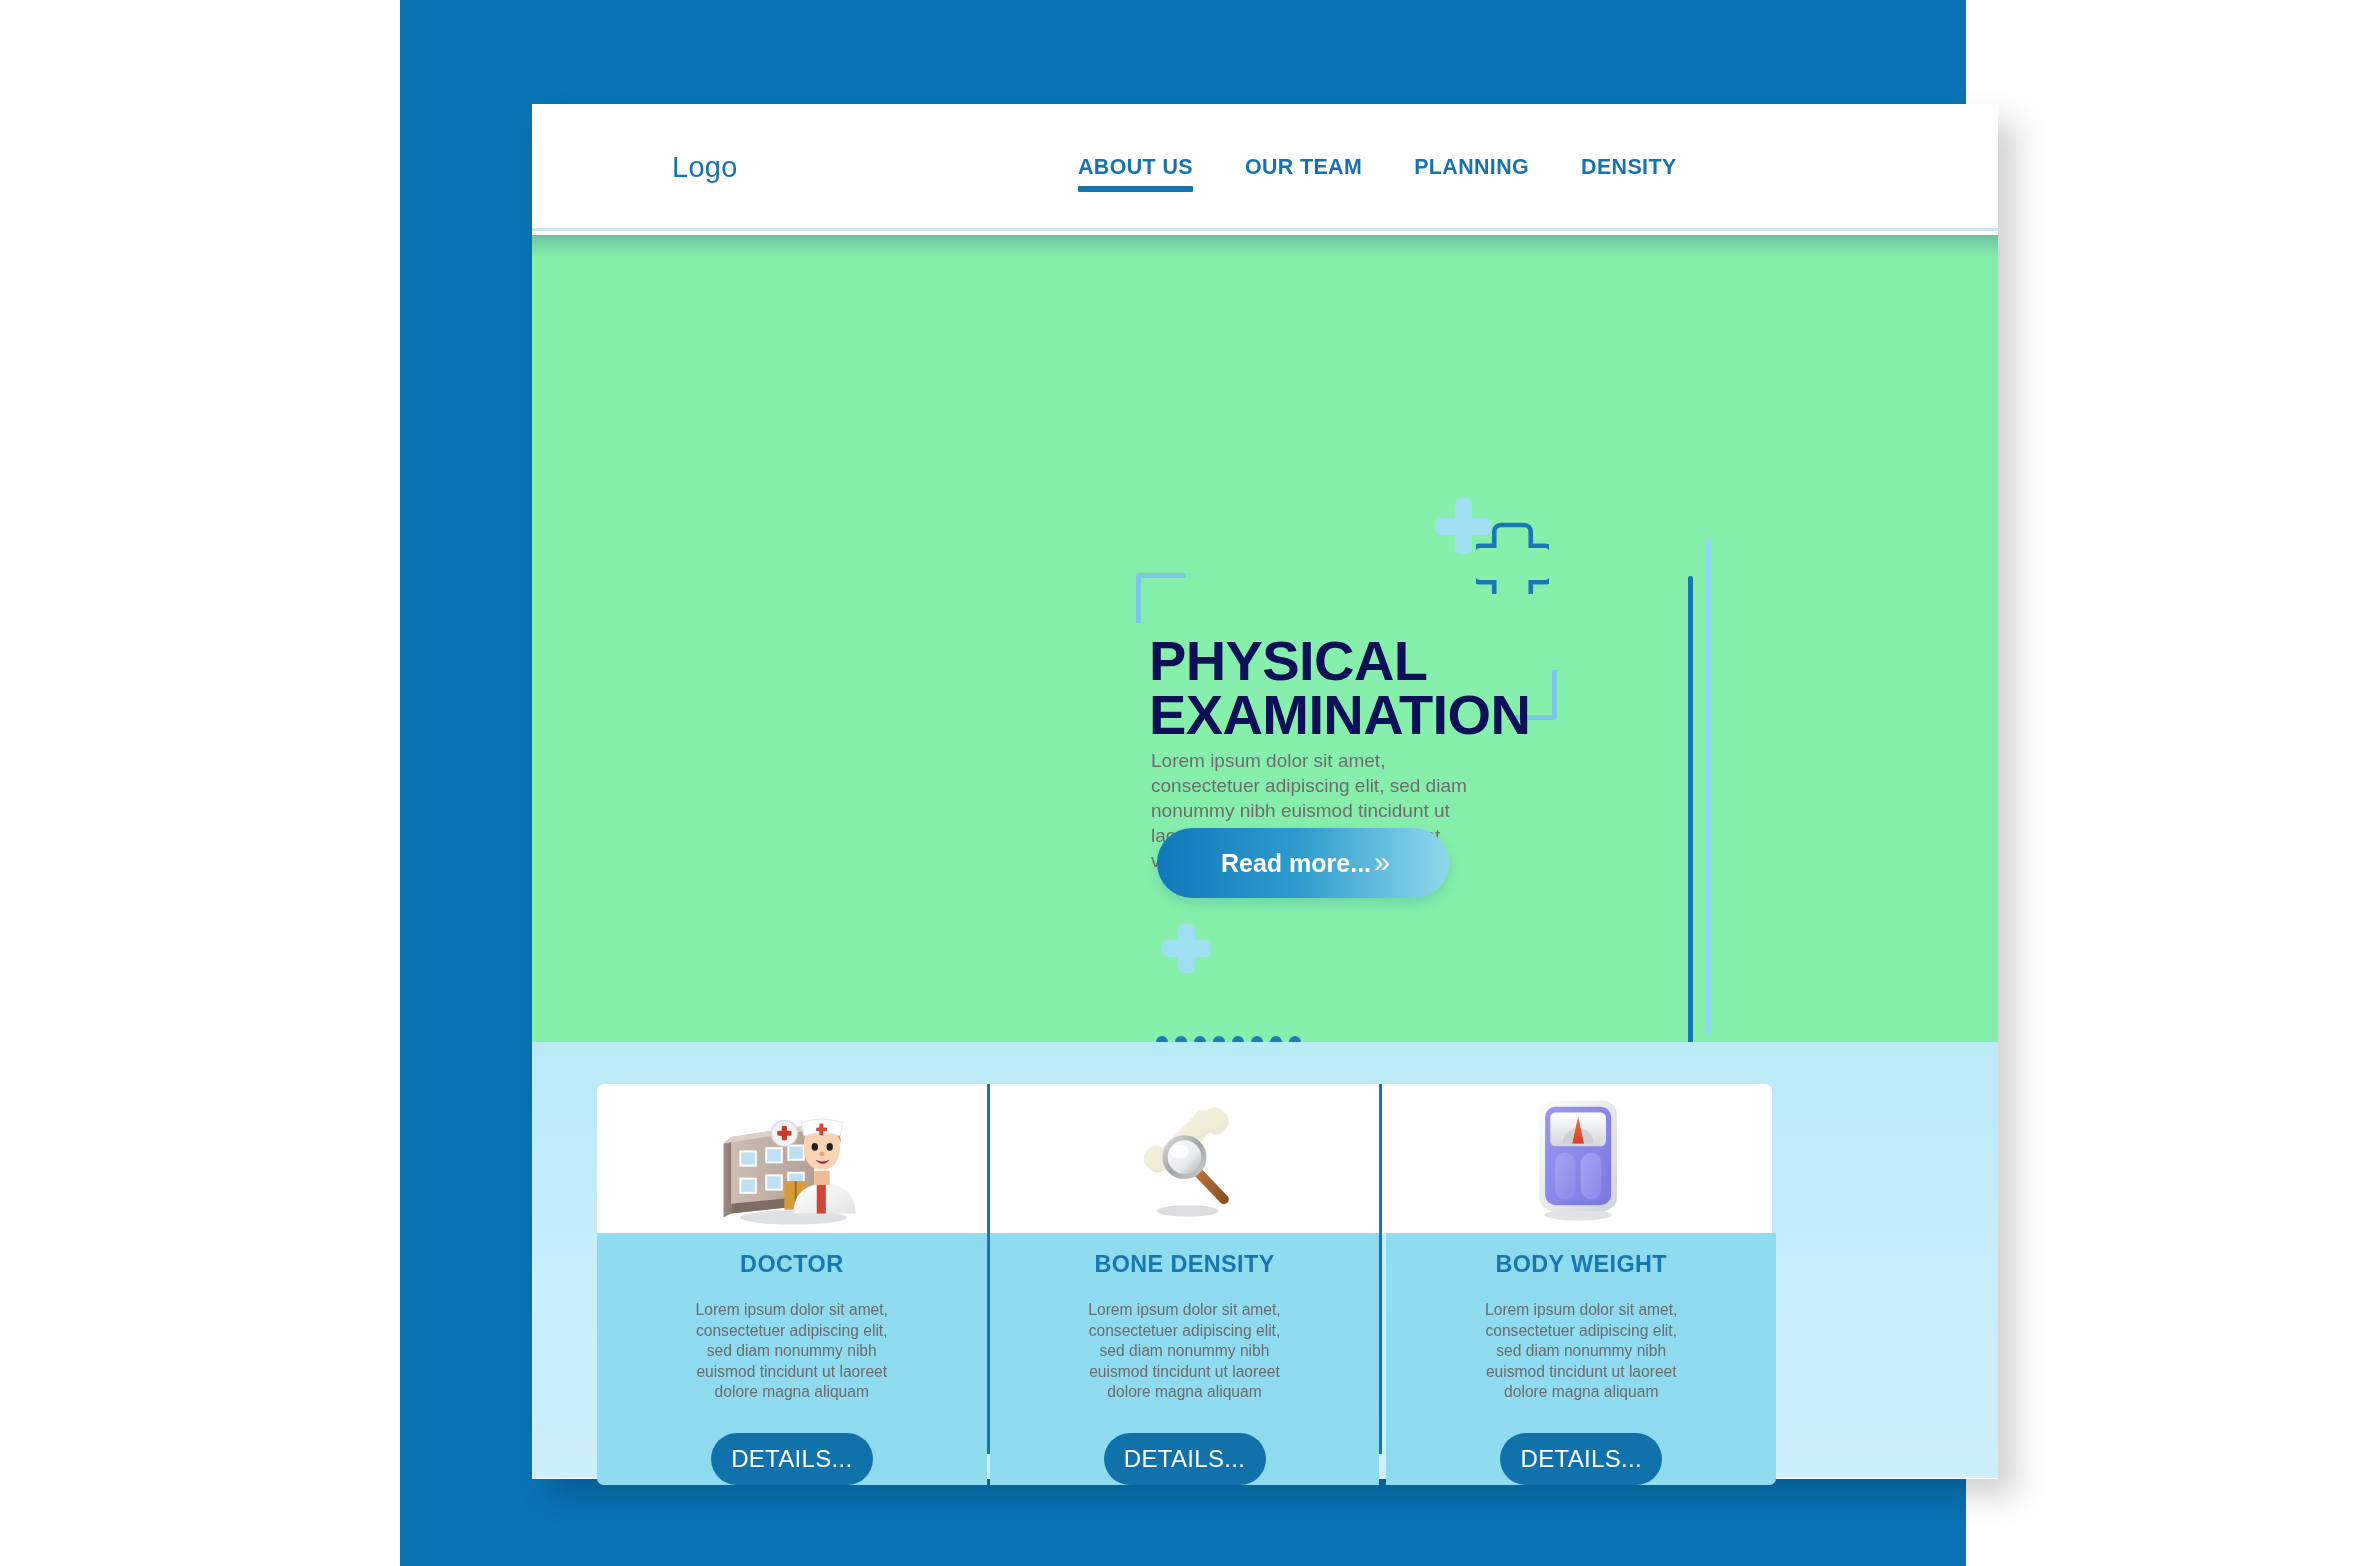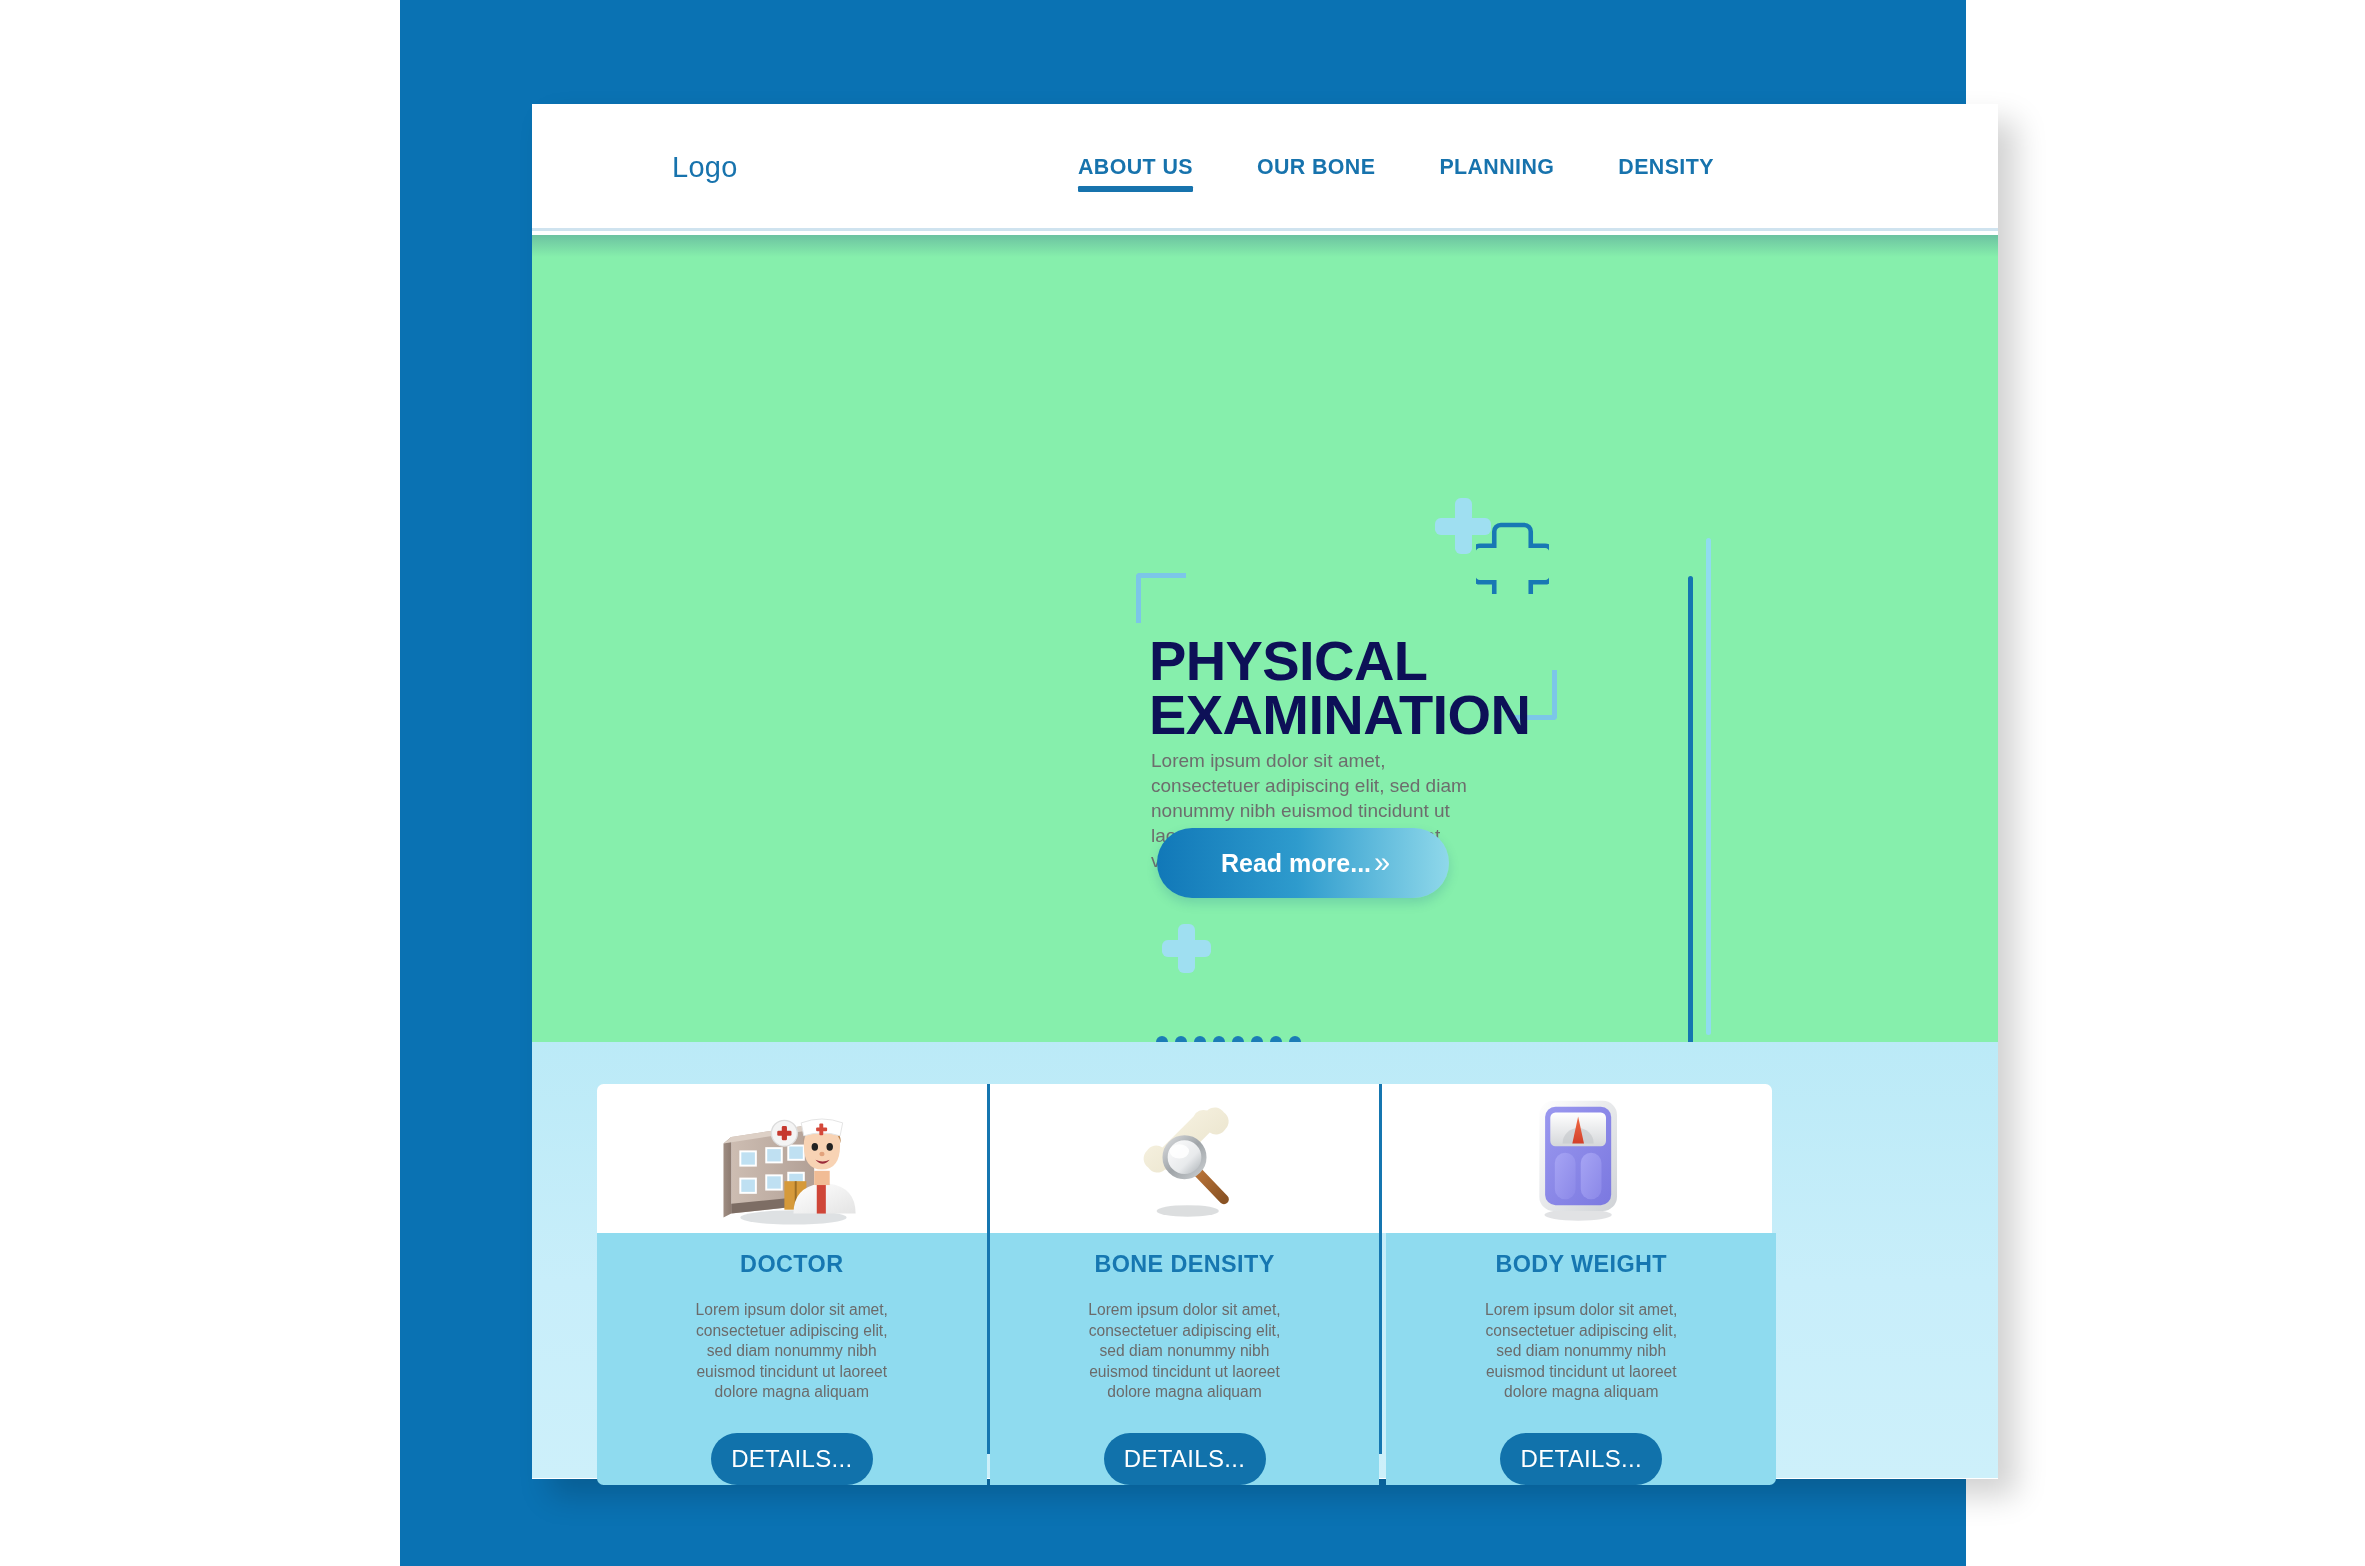--- a/index.html
+++ b/index.html
@@ -54,21 +54,21 @@
     color: #1773ad;
     font-weight: 400;
     letter-spacing: 0.3px;
   }
   #main-nav {
     position: absolute;
     left: 546px;
     top: 51px;
     display: flex;
     align-items: flex-start;
-    gap: 12px;
+    gap: 0;
     text-align: right;
   }
   .nav-item {
     position: relative;
     font-size: 21.4px;
     font-weight: 700;
     color: #1773ad;
     letter-spacing: 0.4px;
     white-space: nowrap;
     margin-right: 52px;
@@ -324,21 +324,21 @@
 <body>
 
 <div id="blue-canvas"></div>
 
 <div id="page-sheet">
 
   <div id="site-header">
     <div id="logo-text">Logo</div>
     <nav id="main-nav">
       <div class="nav-item active">ABOUT US</div>
-      <div class="nav-item">OUR BONE</div>
+      <div class="nav-item">OUR TEAM</div>
       <div class="nav-item">PLANNING</div>
       <div class="nav-item">DENSITY</div>
     </nav>
   </div>
 
   <section id="hero">
     <div id="hero-shade"></div>
 
     <div class="cross-shape" id="cross-small-top">
       <div class="v"></div>

